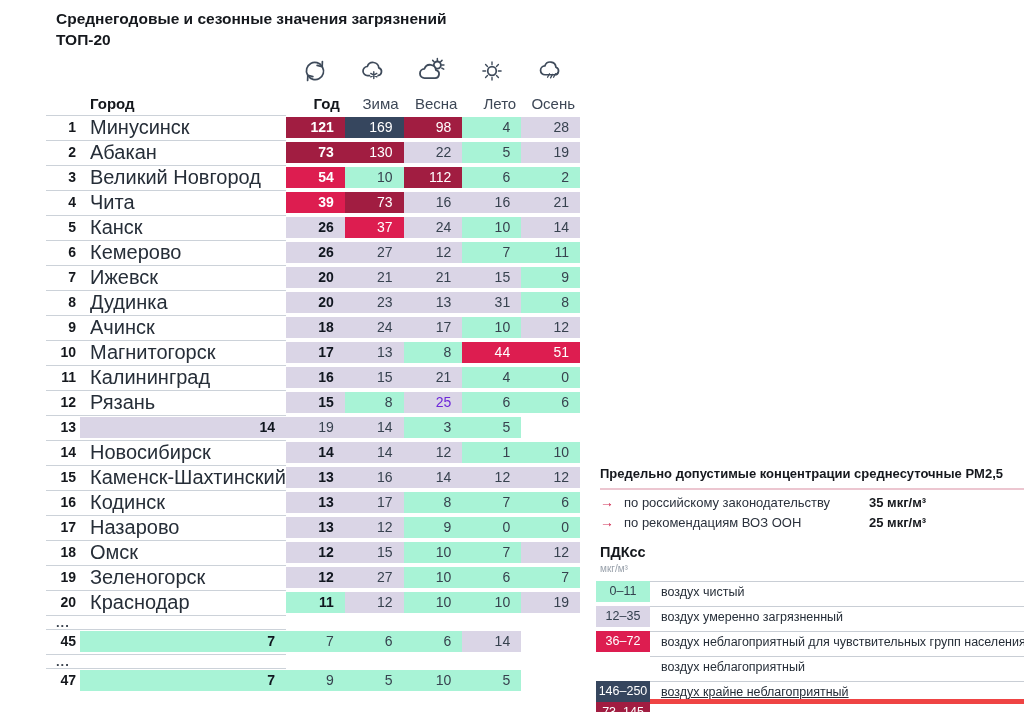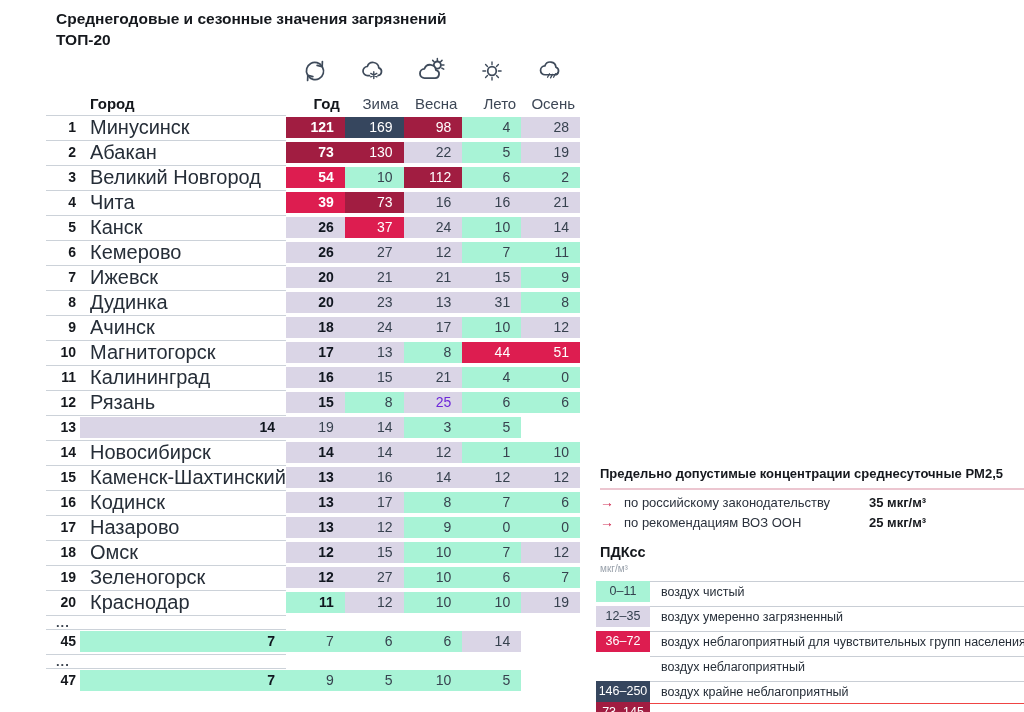--- a/index.html
+++ b/index.html
@@ -37,21 +37,21 @@
   .limit-arrow { color:#cf2b52; width:24px; font-size:14px; }
   .limit-label { width:245px; }
   .limit-value { font-weight:bold; color:#15181d; }
   .pdk-title { margin-top:14px; font-size:14.5px; font-weight:bold; color:#15181d; padding-left:4px; }
   .pdk-unit { font-size:10px; color:#99a1ab; padding-left:4px; margin-top:3px; }
   .legend-list { margin-top:5px; }
   .legend-row { display:grid; grid-template-columns:54px 1fr; height:25px; }
   .swatch { height:21px; margin-top:2px; line-height:21px; text-align:center; font-size:12.5px; }
   .legend-text { border-top:1px solid #c9ced5; margin-top:2px; height:23px; line-height:21px;
                  padding-left:11px; font-size:12.5px; color:#262e38; white-space:nowrap; }
-  .legend-row:last-child .legend-text { border-bottom:1px solid #ef4444; }
+  .legend-row:last-child .legend-text { border-bottom:5px solid #ef4444;text-decoration:underline; }
 
   .ico { stroke:#3e4a5a; fill:none; stroke-width:1.6; stroke-linecap:round; stroke-linejoin:round; }
 </style>
 </head>
 <body>
 
 <div class="page">
 
   <div class="title">
     <div>Среднегодовые и сезонные значения загрязнений</div>

